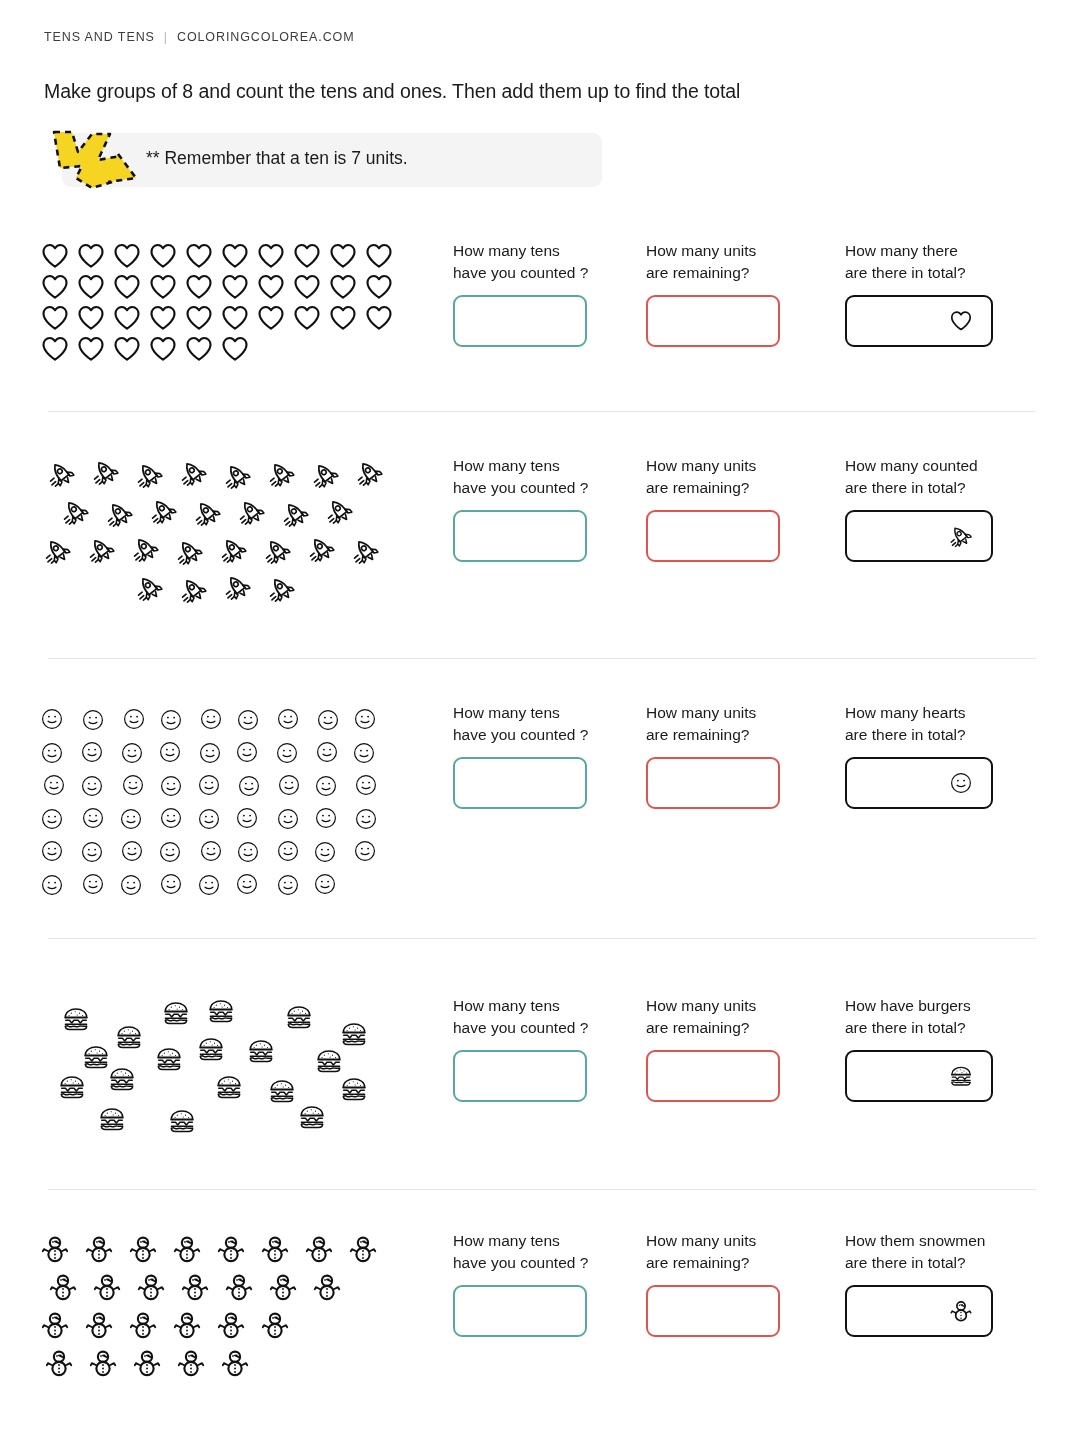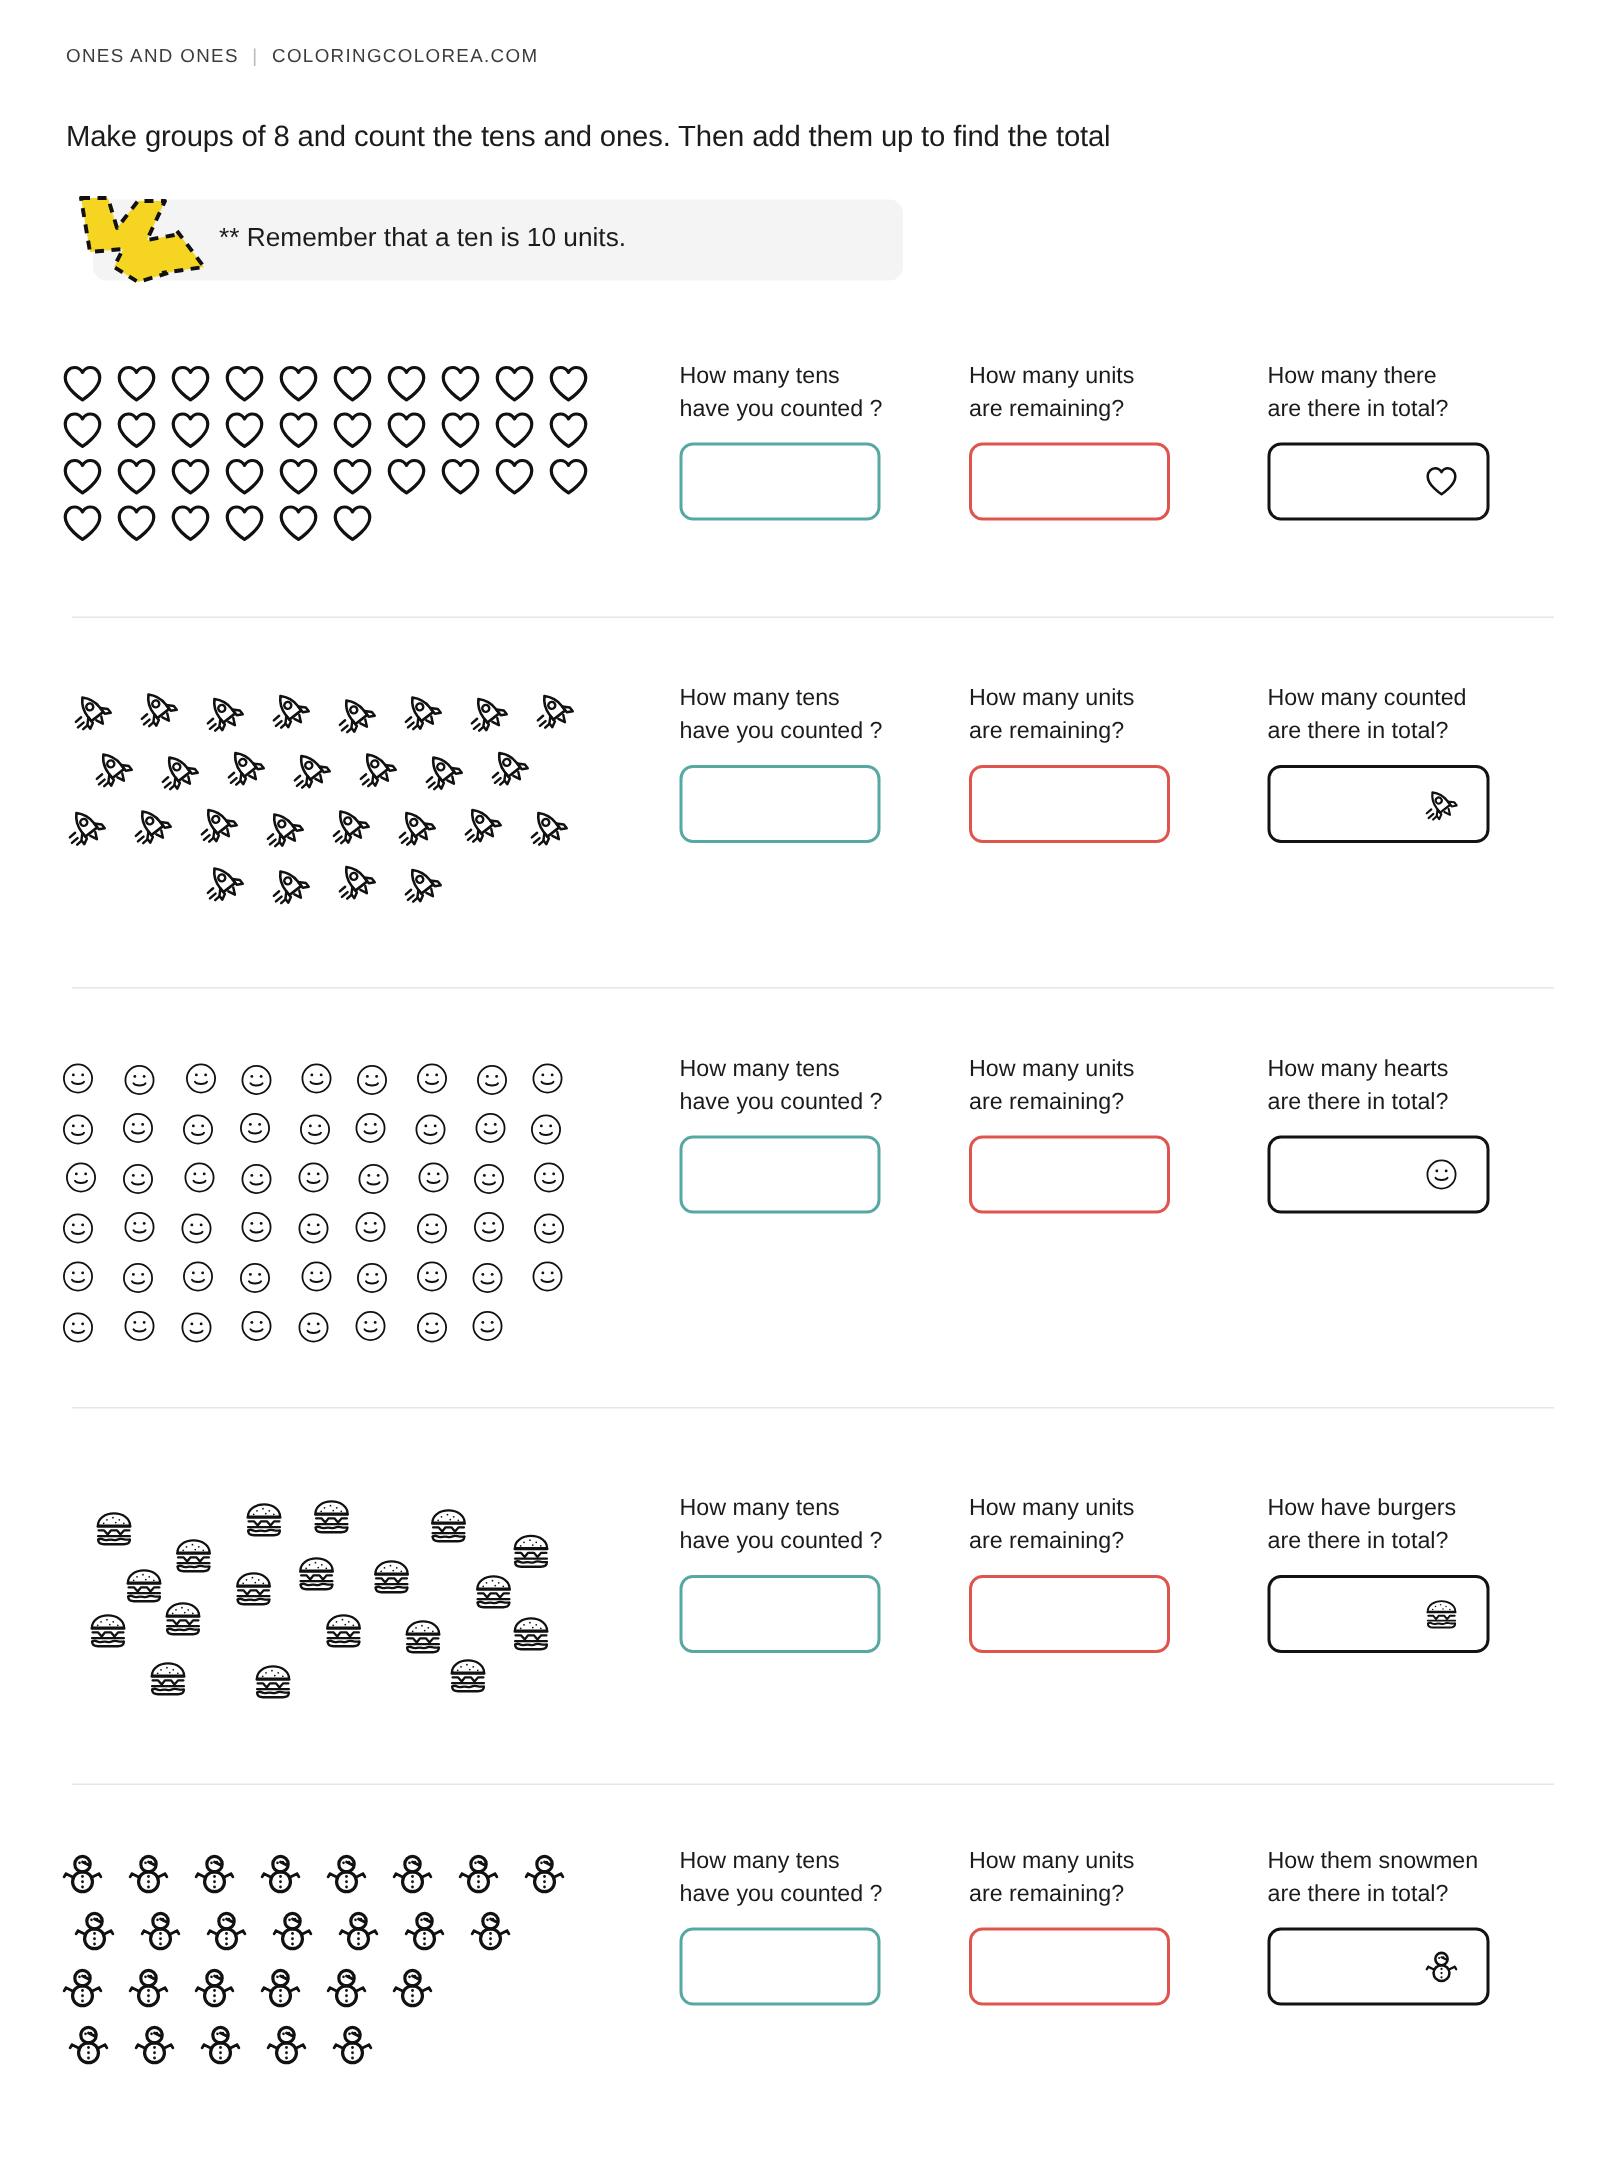--- a/index.html
+++ b/index.html
@@ -136,35 +136,35 @@
     height: 1px;
     background: #e6e6e6;
   }
 
   svg { display: block; }
 </style>
 </head>
 <body>
 
 <div class="page-header">
-  <span>ONES AND ONES</span>
+  <span>TENS AND TENS</span>
   <span class="sep">|</span>
   <span>COLORINGCOLOREA.COM</span>
 </div>
 
 <div class="instruction">Make groups of 8 and count the tens and ones. Then add them up to find the total</div>
 
 <div class="note-bar"></div>
 <div class="note-icon">
   <svg viewBox="0 0 102 66" width="102" height="66">
     <path d="M8 6 L26 6 L32 26 L46 8 L64 8 L52 34 L74 30 L68 46 L86 50 L46 62 L30 52 L36 40 L14 42 Z" fill="#f5d521" stroke="#111" stroke-width="2.6" stroke-dasharray="6 5" stroke-linejoin="round"></path>
     <path d="M72 28 L90 52 L62 56" fill="#f5d521" stroke="#111" stroke-width="2.6" stroke-dasharray="6 5" stroke-linejoin="round"></path>
   </svg>
 </div>
-<div class="note-text">** Remember that a ten is 10 units.</div>
+<div class="note-text">** Remember that a ten is 7 units.</div>
 
 <div class="row" id="row-0" style="top:240px;">
     <div class="objects">
       <div class="obj-row" style="height:31px;padding-left:0px">
         <div class="obj" style="width:36px;transform:translate(0px,0px)">
           <svg viewBox="0 0 24 24" width="30" height="30">
       <path d="M12 20.5 C12 20.5 2.8 14.6 2.8 8.6 C2.8 5.4 5.1 3.2 7.8 3.2 C9.8 3.2 11.2 4.4 12 5.8
                C12.8 4.4 14.2 3.2 16.2 3.2 C18.9 3.2 21.2 5.4 21.2 8.6 C21.2 14.6 12 20.5 12 20.5 Z" stroke="#111" fill="none" stroke-linecap="round" stroke-linejoin="round" stroke-width="1.7"></path>
           </svg>
         </div>

